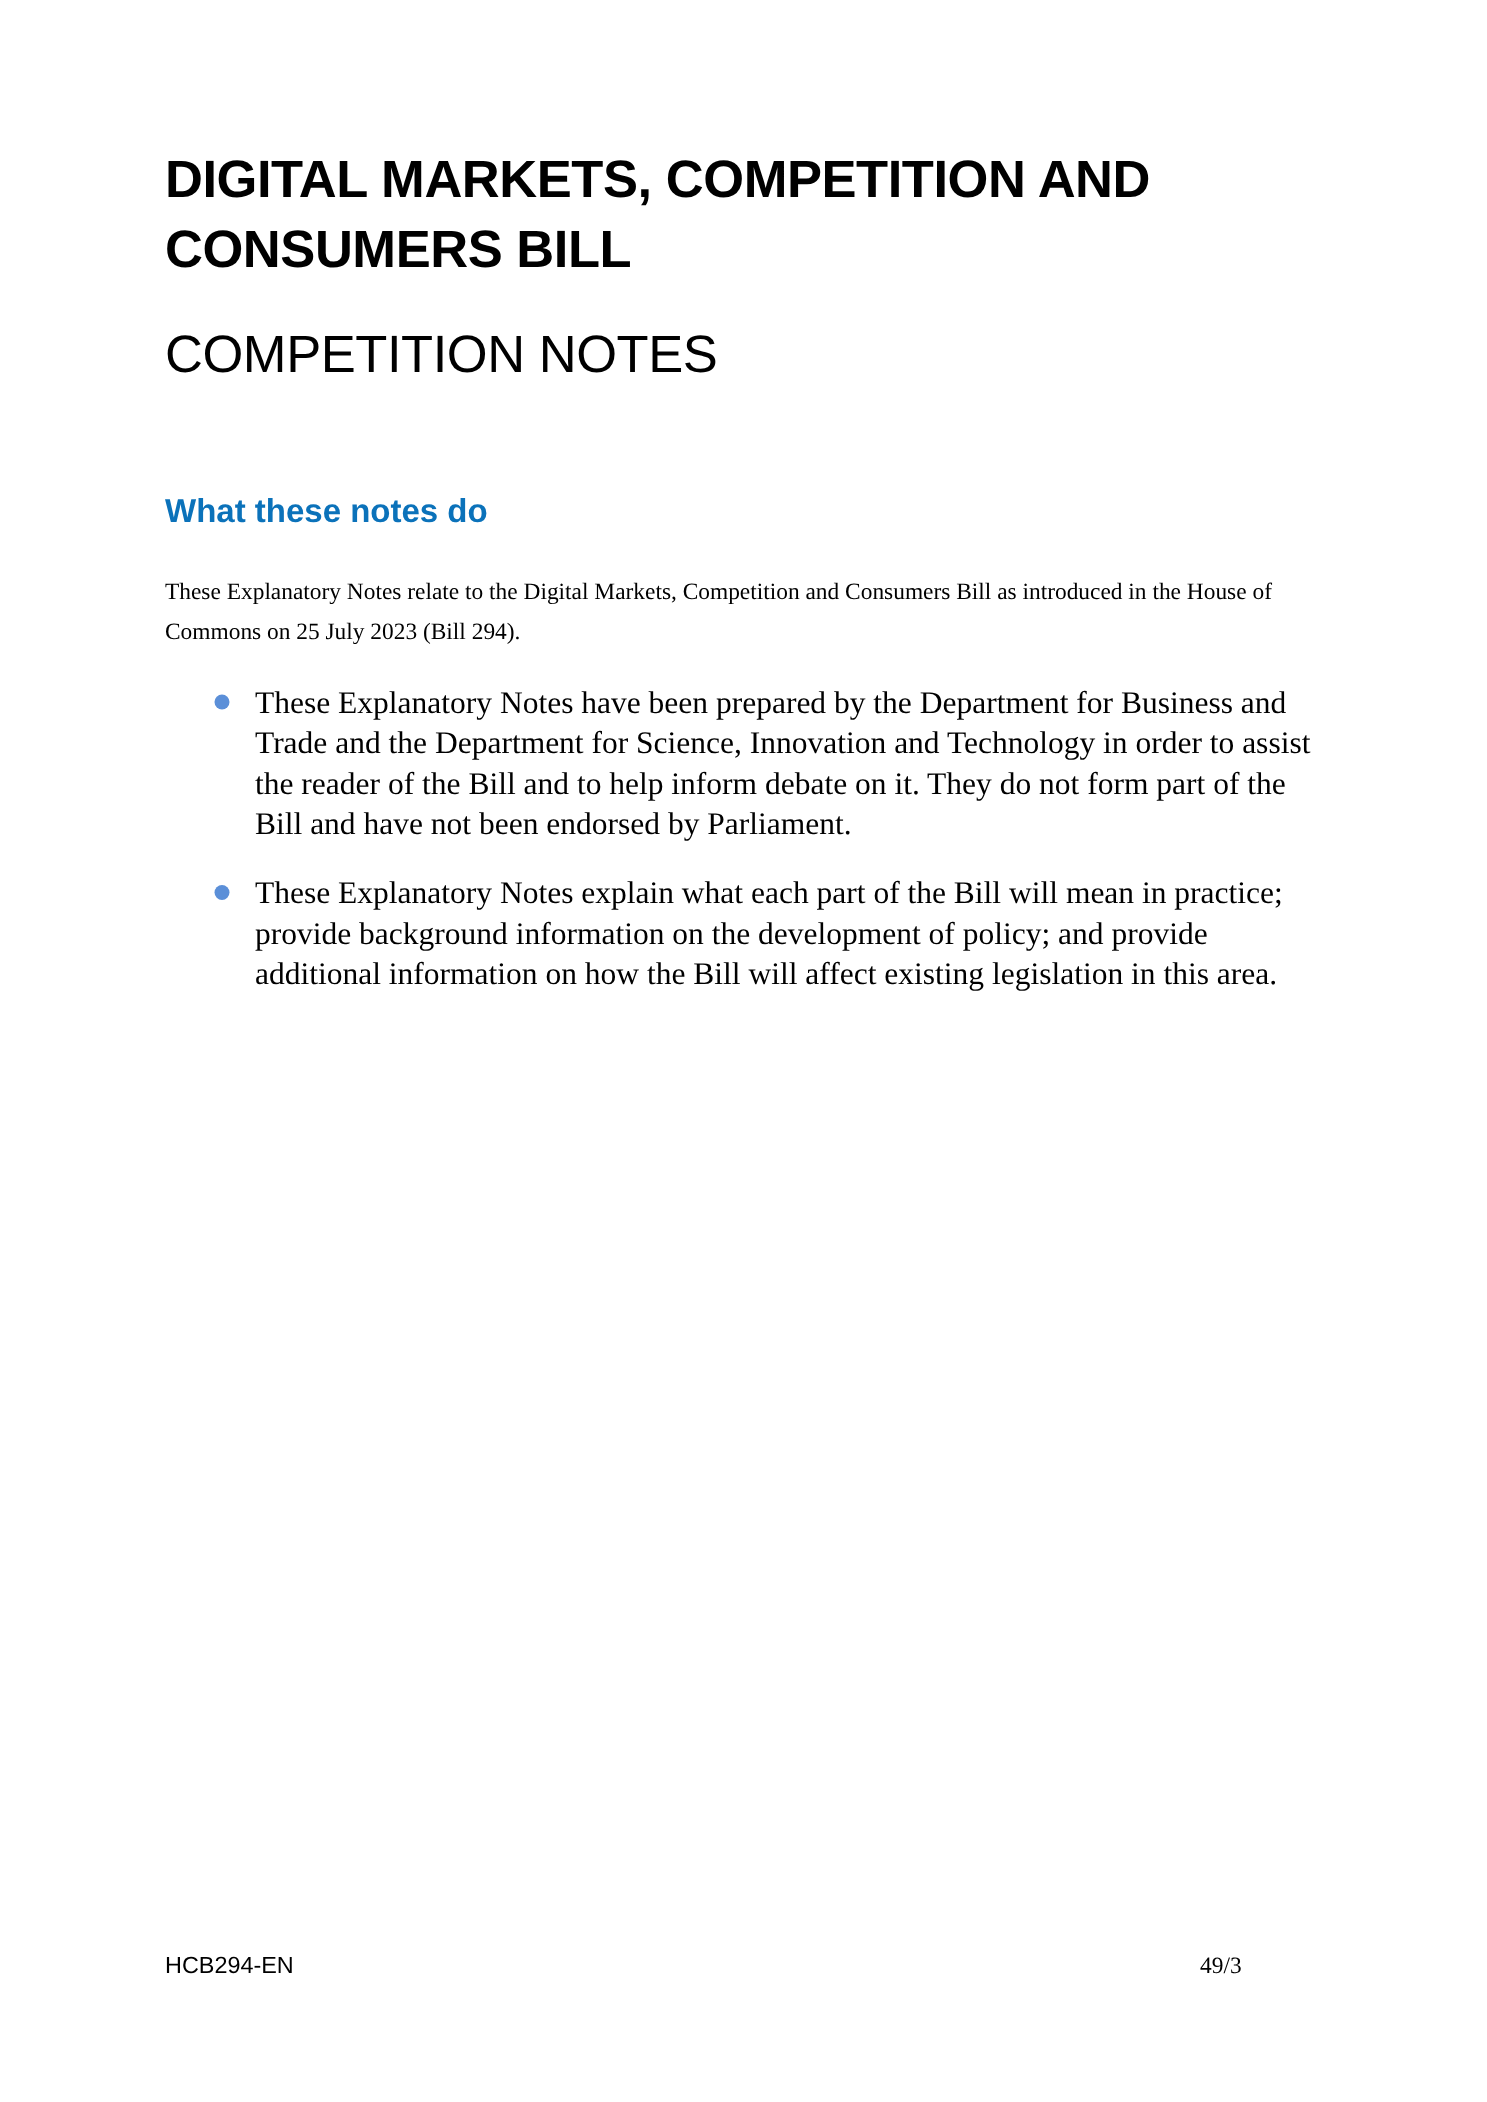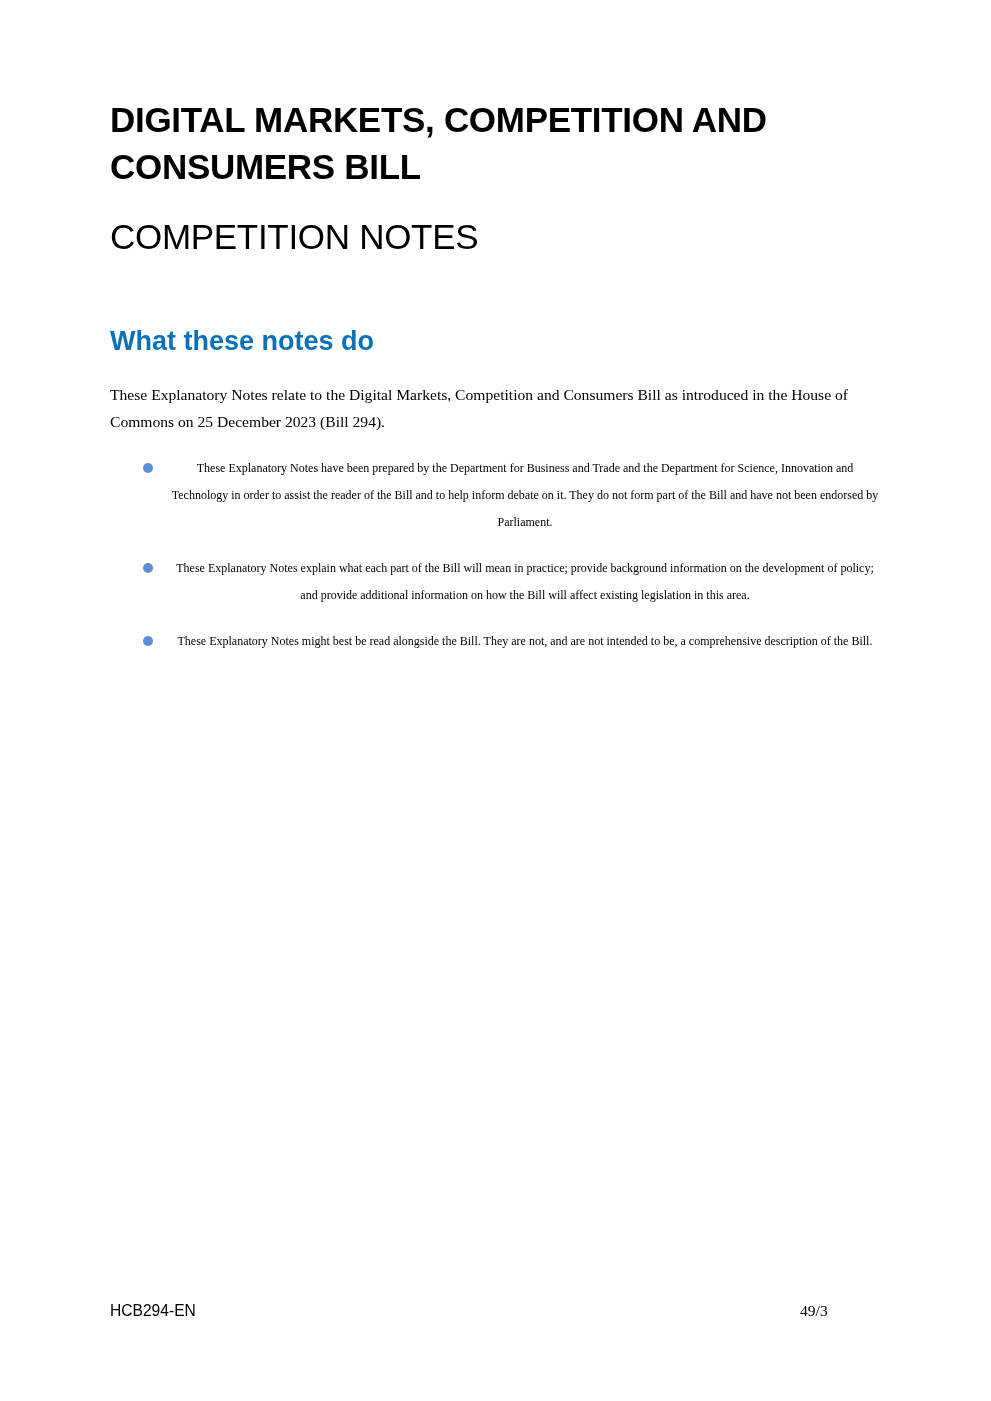--- a/index.html
+++ b/index.html
@@ -45,21 +45,21 @@
       letter-spacing: -0.3px;
       color: #000000;
     }
     .section-heading {
       position: absolute;
       left: 94px;
       top: 325px;
       margin: 0;
       font-family: "Liberation Sans", sans-serif;
       font-weight: bold;
-      font-size: 27px;
+      font-size: 22px;
       line-height: 32px;
       color: #0b72ba;
     }
     .intro {
       position: absolute;
       left: 94px;
       top: 381px;
       width: 760px;
       margin: 0;
       font-family: "Liberation Serif", serif;
@@ -74,24 +74,23 @@
       width: 770px;
       margin: 0;
       padding: 0;
       list-style: none;
     }
     .bullet-item {
       position: relative;
       padding-left: 60px;
       margin: 0 0 19px 0;
       font-family: "Liberation Serif", serif;
-      font-size: 12px;
+      font-size: 21px;
       line-height: 27px;
       color: #000000;
-      text-align: center;
     }
     .bullet-dot {
       position: absolute;
       left: 33px;
       top: 8px;
       width: 10px;
       height: 10px;
       border-radius: 50%;
       background: #5b8fd8;
     }
@@ -118,33 +117,29 @@
 <body>
 
 <div class="page">
 
   <h1 class="title">DIGITAL MARKETS, COMPETITION AND CONSUMERS BILL</h1>
 
   <h2 class="subtitle">COMPETITION NOTES</h2>
 
   <h3 class="section-heading">What these notes do</h3>
 
-  <p class="intro">These Explanatory Notes relate to the Digital Markets, Competition and Consumers Bill as introduced in the House of Commons on 25 December 2023 (Bill 294).</p>
+  <p class="intro">These Explanatory Notes relate to the Digital Markets, Competition and Consumers Bill as introduced in the House of Commons on 25 July 2023 (Bill 294).</p>
 
   <ul class="bullets">
     <li class="bullet-item">
       <span class="bullet-dot"></span>
       <span>These Explanatory Notes have been prepared by the Department for Business and Trade and the Department for Science, Innovation and Technology in order to assist the reader of the Bill and to help inform debate on it. They do not form part of the Bill and have not been endorsed by Parliament.</span>
     </li>
     <li class="bullet-item">
       <span class="bullet-dot"></span>
       <span>These Explanatory Notes explain what each part of the Bill will mean in practice; provide background information on the development of policy; and provide additional information on how the Bill will affect existing legislation in this area.</span>
     </li>
-    <li class="bullet-item">
-      <span class="bullet-dot"></span>
-      <span>These Explanatory Notes might best be read alongside the Bill. They are not, and are not intended to be, a comprehensive description of the Bill.</span>
-    </li>
   </ul>
 
   <div class="footer-left">HCB294-EN</div>
   <div class="footer-right">49/3</div>
 
 </div>
 
 </body></html>

